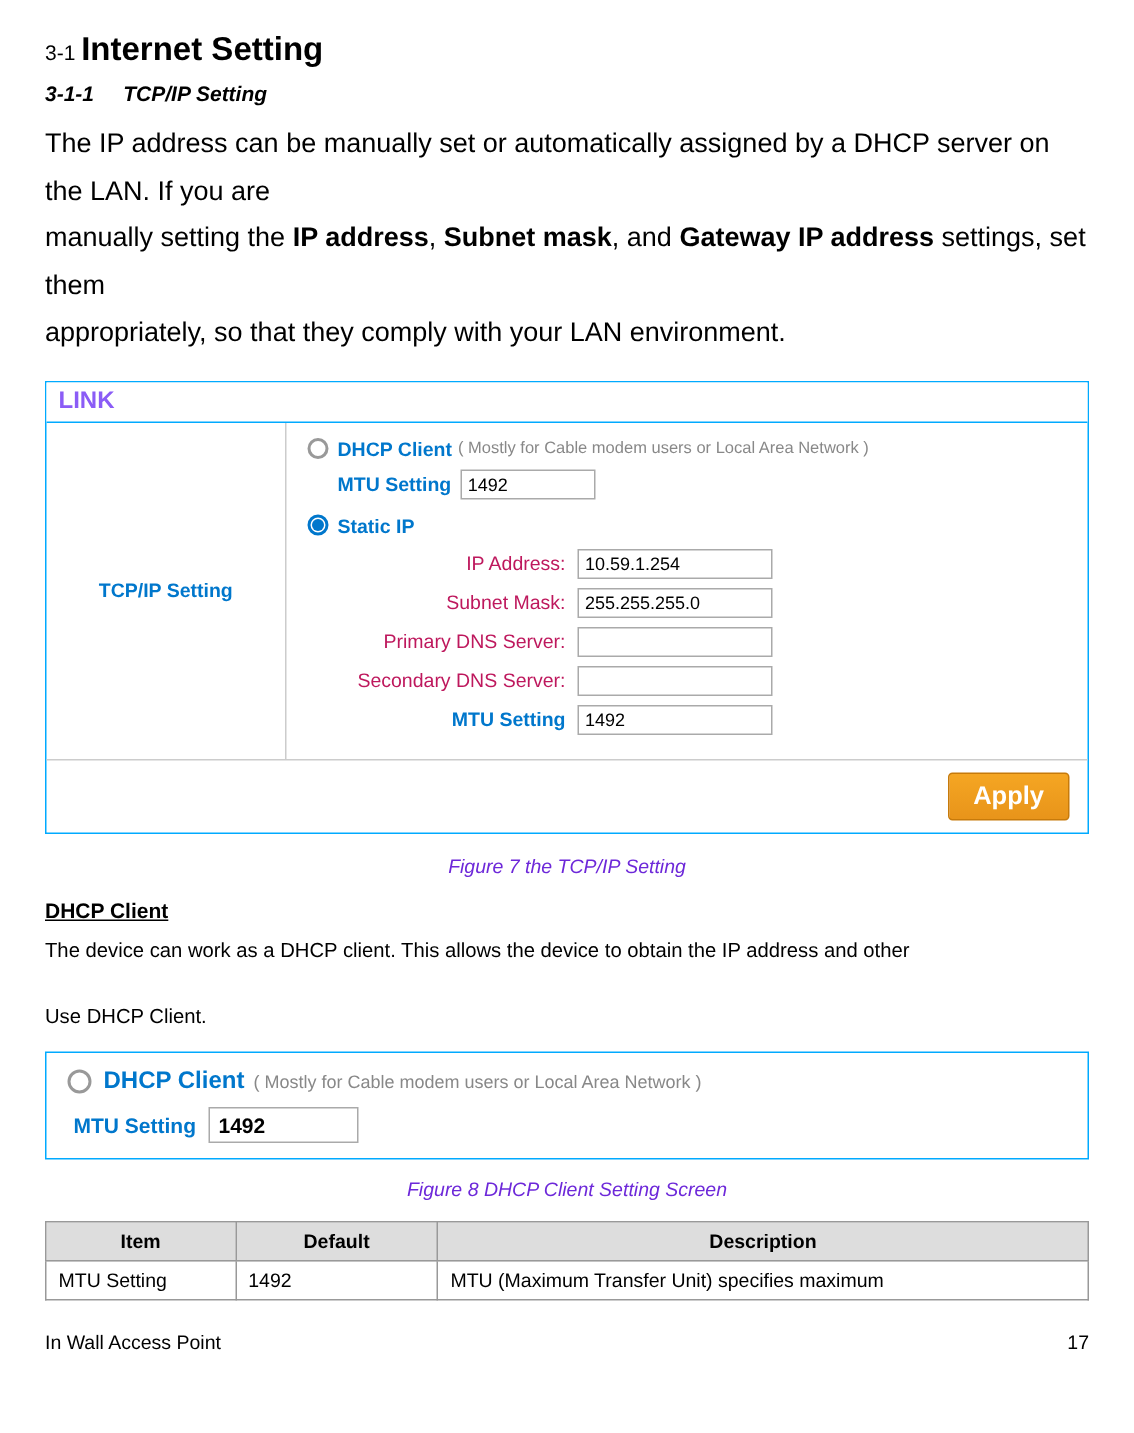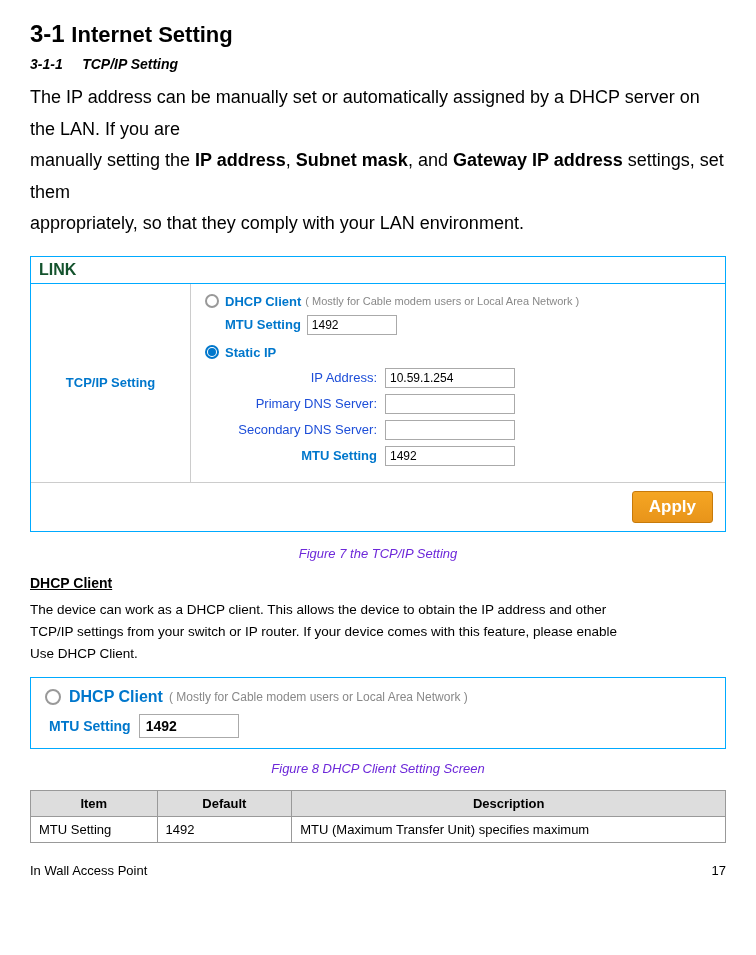--- a/index.html
+++ b/index.html
@@ -17,21 +17,21 @@
     .link-box {
       border: 1px solid #00aaff;
       margin-bottom: 14px;
     }
 
     .link-box-header {
       background: #fff;
       padding: 4px 8px;
       font-size: 16px;
       font-weight: bold;
-      color: #14532d;
+      color: #8b5cf6;
       border-bottom: 1px solid #00aaff;
     }
 
     .link-box-body {
       display: flex;
     }
 
     .link-box-left {
       width: 160px;
       border-right: 1px solid #ccc;
@@ -123,21 +123,21 @@
 
     .field-row {
       display: flex;
       align-items: center;
       margin-bottom: 6px;
     }
 
     .field-label {
       width: 160px;
       font-size: 13px;
-      color: #1d4ed8;
+      color: #be185d;
       text-align: right;
       padding-right: 8px;
     }
 
     .field-input {
       border: 1px solid #aaa;
       padding: 2px 4px;
       font-size: 12px;
       width: 130px;
     }
@@ -264,21 +264,21 @@
       justify-content: space-between;
       margin-top: 20px;
       font-size: 13px;
       gap: 12px;
     }
   </style>
 </head>
 <body>
 
 <div style="margin-bottom:8px;">
-  <span style="font-size:24px; font-weight:bold;">3-1  </span><span style="font-size:22px; font-weight:bold;">Internet Setting</span>
+  <span style="font-size:14px; font-weight:normal;">3-1  </span><span style="font-size:22px; font-weight:bold;">Internet Setting</span>
 </div>
 
 <div style="font-size:14px; font-weight:bold; font-style:italic; margin-bottom:10px;">
   <span>3-1-1</span>&nbsp;&nbsp;&nbsp;&nbsp;&nbsp;<span>TCP/IP Setting</span>
 </div>
 
 <div style="font-size:18px; line-height:1.75; margin-bottom:16px;">
   <span>The IP address can be manually set or automatically assigned by a DHCP server on the LAN. If you are</span><br>
   <span>manually setting the </span><strong>IP address</strong><span>, </span><strong>Subnet mask</strong><span>, and </span><strong>Gateway IP address</strong><span> settings, set them</span><br>
   <span>appropriately, so that they comply with your LAN environment.</span>
@@ -311,20 +311,24 @@
         </div>
         <span class="radio-label-blue">Static IP</span>
       </div>
 
       <div class="field-table">
         <div class="field-row">
           <span class="field-label">IP Address:</span>
           <input class="field-input" type="text" value="10.59.1.254" style="">
         </div>
         <div class="field-row">
+          <span class="field-label">Subnet Mask:</span>
+          <input class="field-input" type="text" value="255.255.255.0" style="">
+        </div>
+        <div class="field-row">
           <span class="field-label">Primary DNS Server:</span>
           <input class="field-input" type="text" value="" style="">
         </div>
         <div class="field-row">
           <span class="field-label">Secondary DNS Server:</span>
           <input class="field-input" type="text" value="" style="">
         </div>
         <div class="field-row">
           <span class="field-label" style="color:#0077cc; font-weight:bold;">MTU Setting</span>
           <input class="field-input" type="text" value="1492" style="">
@@ -339,21 +343,21 @@
 </div>
 
 <div class="figure-caption">Figure 7 the TCP/IP Setting</div>
 
 <div class="section-heading-underline" style="margin-bottom:8px;">
   <span>DHCP Client</span>
 </div>
 
 <div class="body-paragraph">
   <span>The device can work as a DHCP client. This allows the device to obtain the IP address and other</span><br>
-  <span>TCP/IP settings from your switch or IP router. If your device   comes with this feature, please enable</span><br>
+  <br>
   <span>Use DHCP Client.</span>
 </div>
 
 <div class="dhcp-mini-box">
   <div class="dhcp-mini-header">
     <div class="dhcp-mini-radio"></div>
     <span class="dhcp-mini-label-blue">DHCP Client</span>
     <span class="dhcp-mini-label-gray">( Mostly for Cable modem users or Local Area Network )</span>
   </div>
   <div class="dhcp-mini-mtu">

